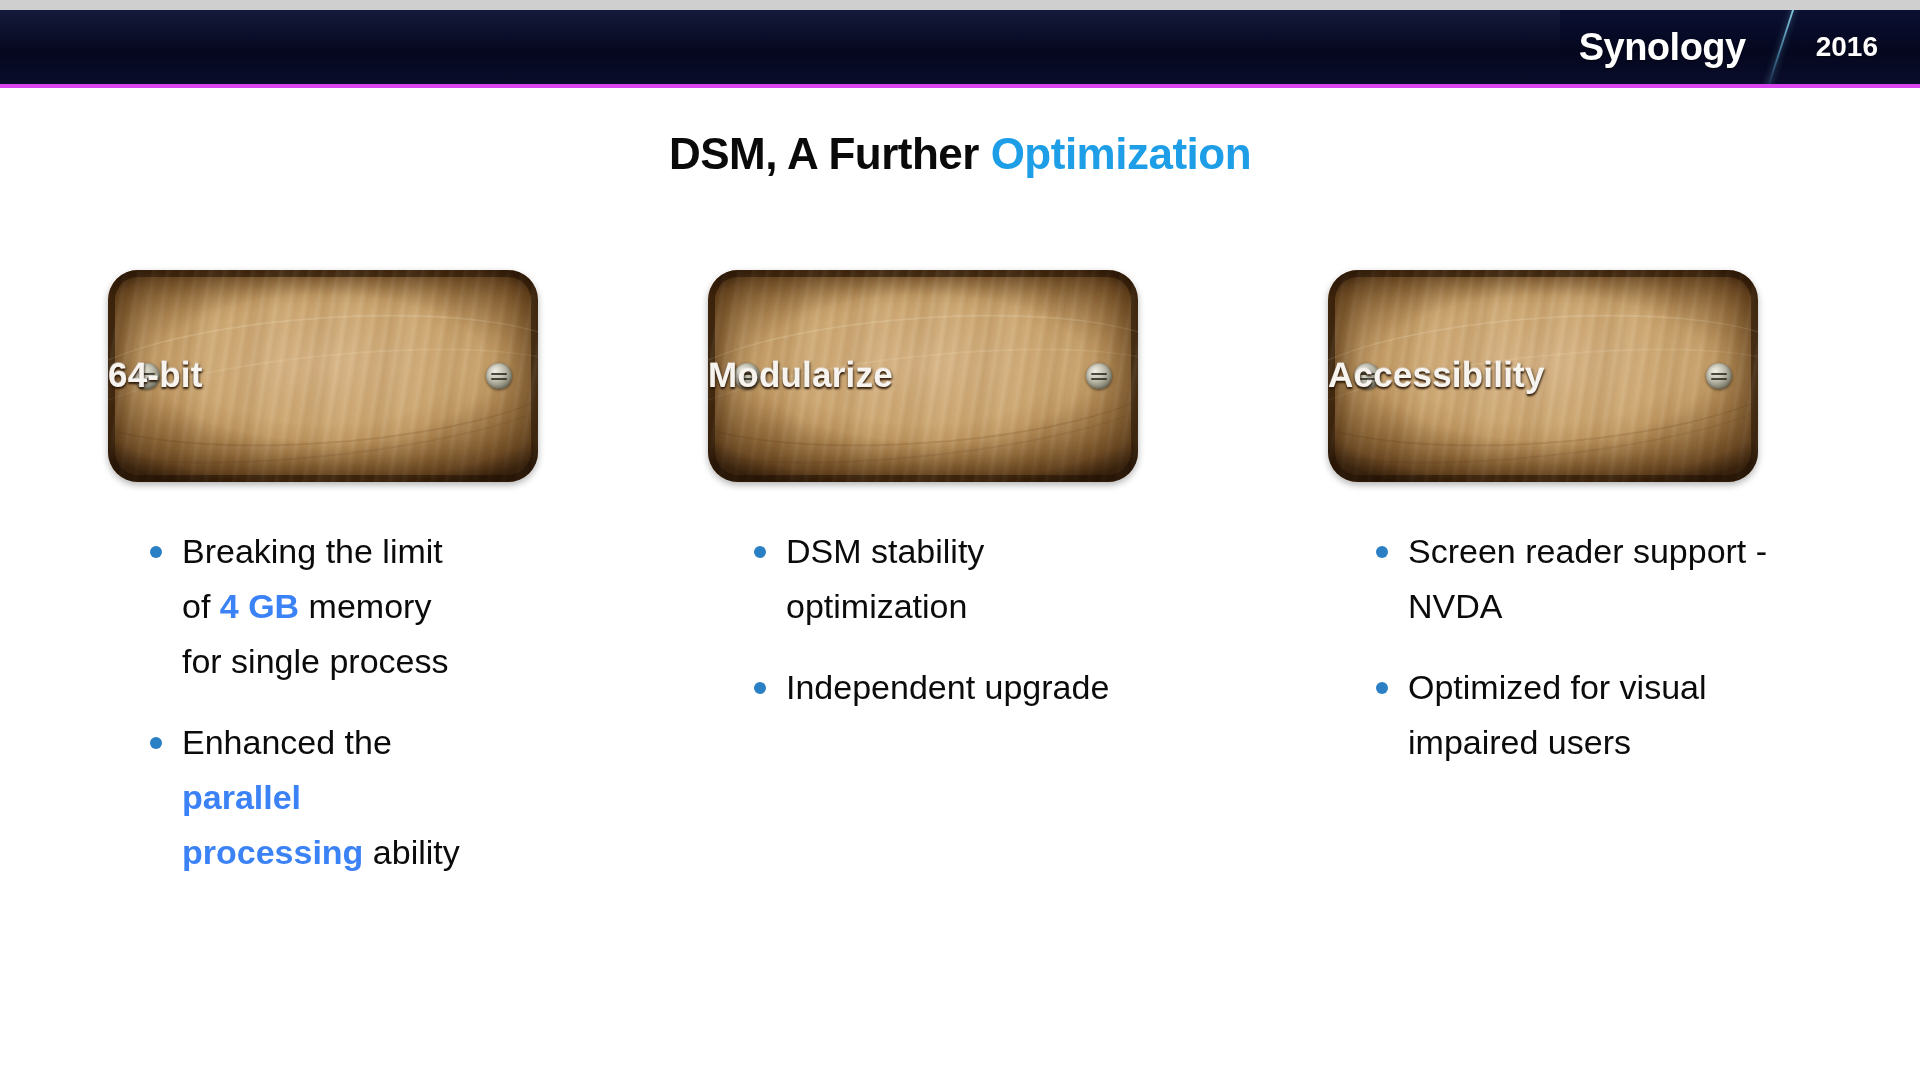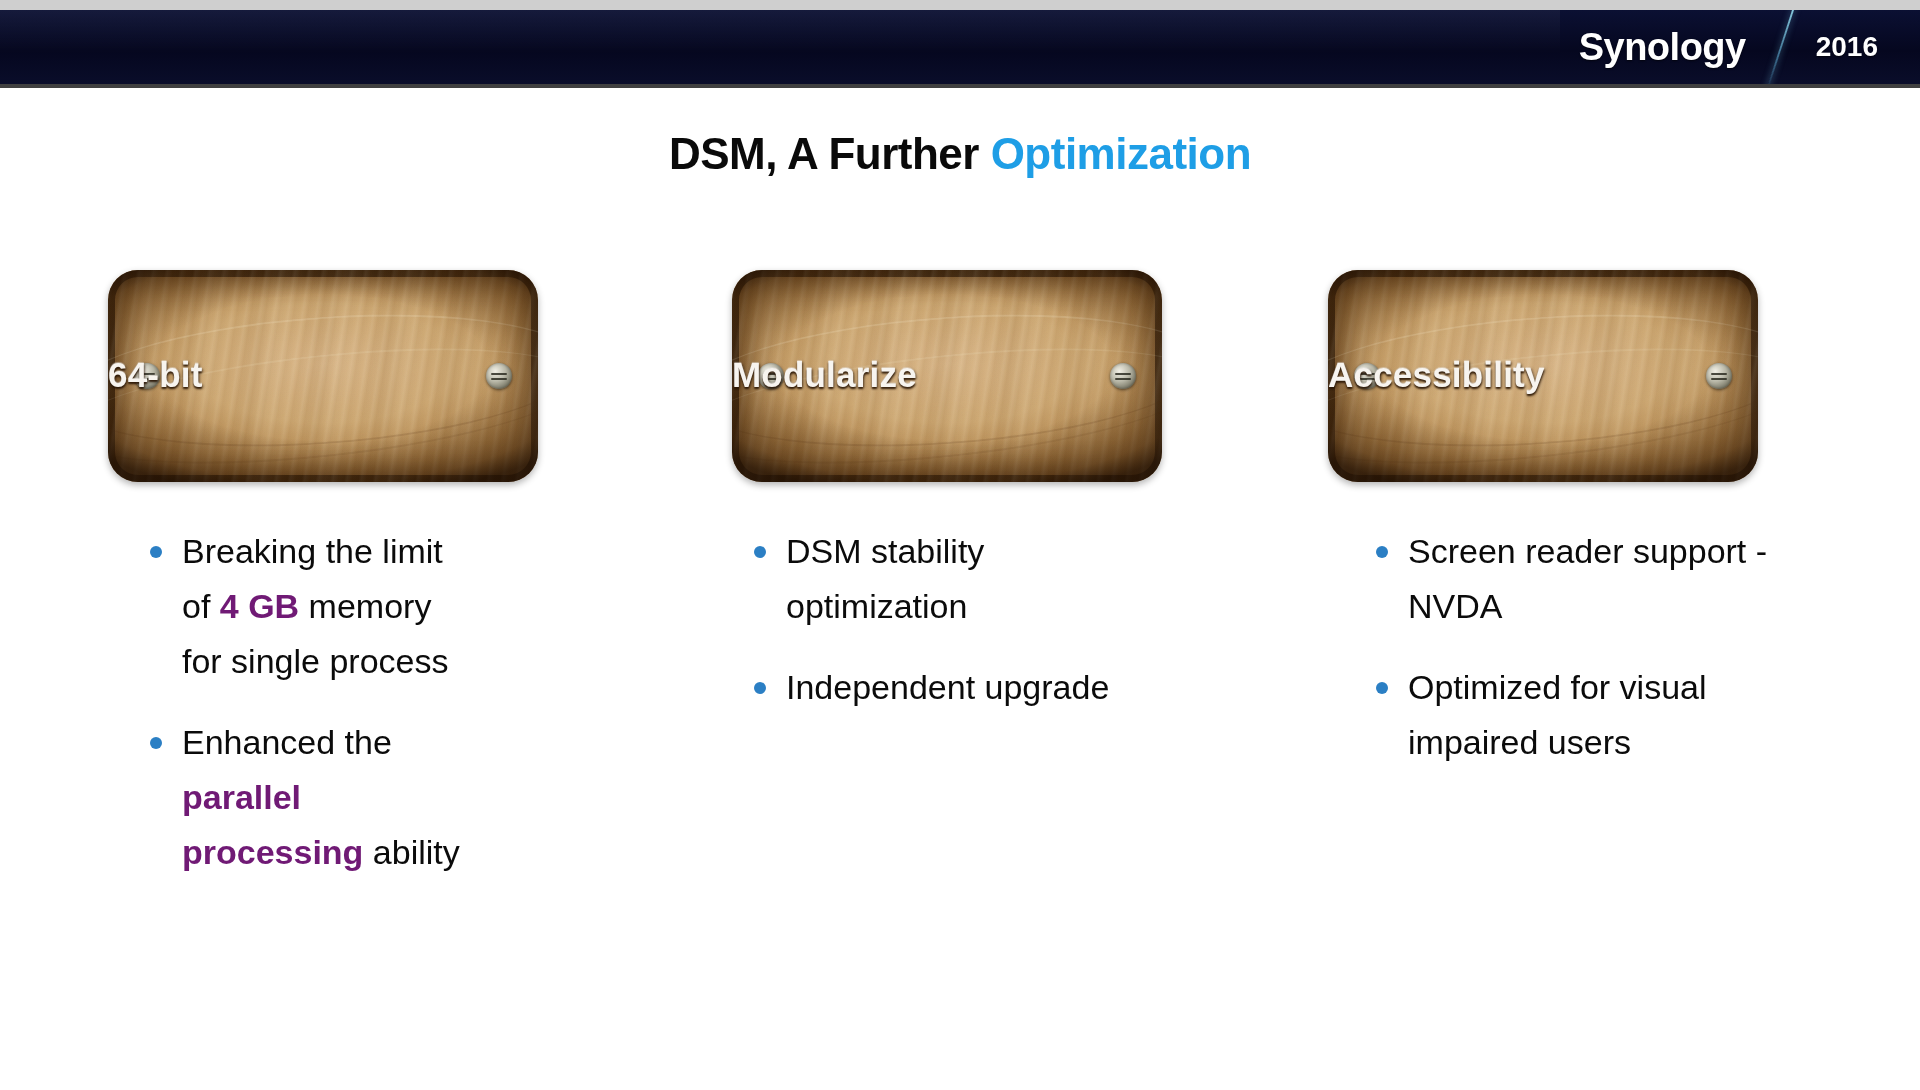--- a/index.html
+++ b/index.html
@@ -21,21 +21,21 @@
   }
 
   
   .topbar {
     position: absolute;
     left: 0; top: 0;
     width: 1920px;
     height: 88px;
     background: #070a28;
     border-top: 10px solid #cfcfcf;
-    border-bottom: 4px solid #404040;
+    border-bottom: 4px solid #d946ef;
     overflow: hidden;
   }
   .topbar-inner {
     position: absolute;
     left: 0; top: 0;
     width: 100%; height: 100%;
     background: linear-gradient(180deg, #0b1033 0%, #05071f 55%, #0a0d2a 100%);
   }
   .topbar-sheen {
     position: absolute;
@@ -120,21 +120,21 @@
         rgba(255,245,220,0.12) 62%,
         rgba(120,78,34,0.16) 78%,
         rgba(255,255,255,0.08) 100%);
     box-shadow:
       inset 0 0 0 7px rgba(40,22,6,0.72),
       inset 0 0 26px 10px rgba(60,32,8,0.55),
       0 3px 7px rgba(0,0,0,0.30);
     overflow: hidden;
   }
   .col-1 .plaque { left: 108px; }
-  .col-2 .plaque { left: 68px; margin-left: 24px; }
+  .col-2 .plaque { left: 68px; }
   .col-3 .plaque { left: 48px; }
 
   .grain {
     position: absolute;
     inset: 0;
     background:
       repeating-linear-gradient(99deg,
         rgba(255,248,228,0.00) 0px,
         rgba(255,248,228,0.085) 3px,
         rgba(120,78,34,0.075) 8px,
@@ -222,21 +222,21 @@
   .bullet::before {
     content: "";
     position: absolute;
     left: 2px;
     top: 22px;
     width: 12px; height: 12px;
     border-radius: 50%;
     background: #2b7fc4;
   }
   .bullet .hl {
-    color: #701a75;
+    color: #3b82f6;
     font-weight: bold;
   }
 </style>
 </head>
 <body>
 
 <div class="slide">
 
   <div class="topbar">
     <div class="topbar-inner"></div>

